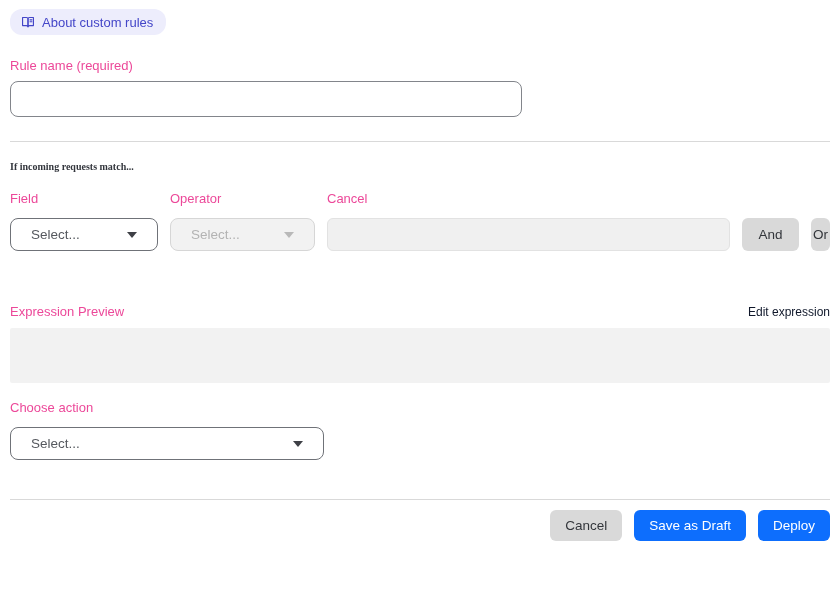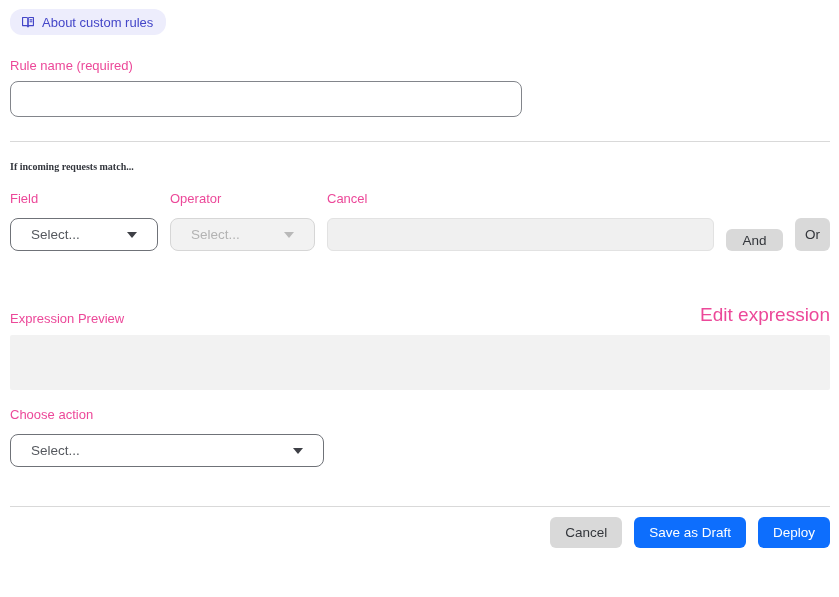--- a/index.html
+++ b/index.html
@@ -118,33 +118,33 @@
     font-family: inherit;
     font-size: 13.5px;
     border: none;
     border-radius: 6px;
     cursor: pointer;
     display: inline-flex;
     align-items: center;
     justify-content: center;
   }
   .btn-gray { background: #d9d9d9; color: #33363b; }
-  .btn-and { height: 22px; width: 57px; }
-  .btn-or  { height: 33px; width: 35px; }
+  .btn-and { height: 33px; width: 57px; }
+  .btn-or  { height: 33px; width: 19px; }
 
   
   .expression-row {
     display: flex;
     justify-content: space-between;
     align-items: flex-end;
     margin-top: 53px;
   }
   .link {
-    color: #ec4899;
-    font-size: 19px;
+    color: #0f172a;
+    font-size: 12px;
     text-decoration: none;
     cursor: pointer;
   }
   .expression-box {
     margin-top: 9px;
     height: 55px;
     background: #f2f2f2;
     border-radius: 2px;
     width: 100%;
     padding: 8px 12px;

